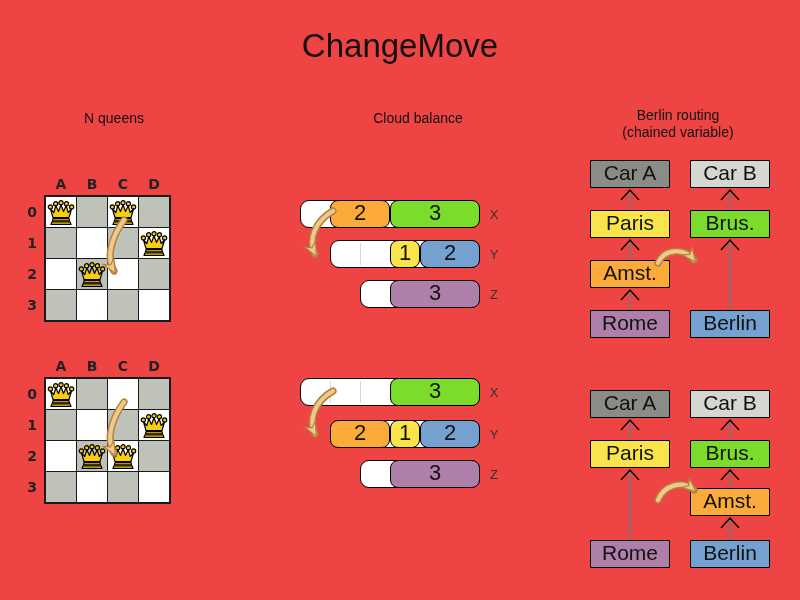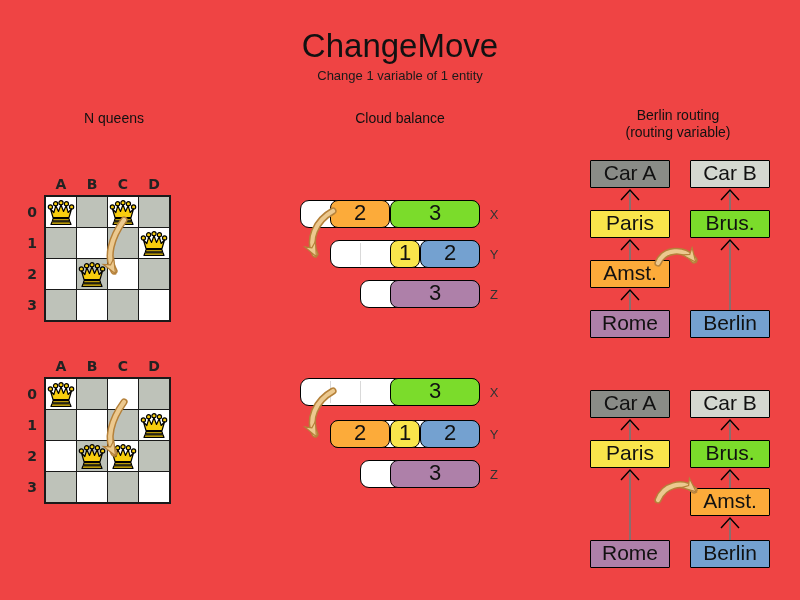--- a/index.html
+++ b/index.html
@@ -4,21 +4,21 @@
 <style>
   html,body{margin:0;padding:0;background:#fff;}
   .canvas{position:relative;width:800px;height:600px;background:#ef4444;
           font-family:"Liberation Sans",sans-serif;overflow:hidden;text-decoration:underline;}
   .title{position:absolute;left:0;top:27px;width:800px;text-align:center;
          font-size:33px;color:#111;}
   .subtitle{position:absolute;left:0;top:68px;width:800px;text-align:center;
             font-size:13px;color:#1a1a1a;}
   .col-header{position:absolute;font-size:14px;color:#111;text-align:center;line-height:17px;}
   .hdr-nq{left:34px;top:110px;width:160px;}
-  .hdr-cb{left:310px;top:110px;width:180px;}
+  .hdr-cb{left:328px;top:110px;width:180px;}
   .hdr-vr{left:588px;top:107px;width:180px;}
   .board{position:absolute;display:grid;grid-template-columns:repeat(4,30px);
          grid-template-rows:repeat(4,30px);gap:1px;background:#1a1a1a;border:2px solid #1a1a1a;}
   .cell{width:30px;height:30px;background:#fff;}
   .cell.dark{background:var(--c-dark);}
   .nq-col-label,.nq-row-label{position:absolute;font-family:"DejaVu Sans",sans-serif;
          font-size:14px;font-weight:bold;color:#222;text-align:center;}
   .nq-col-label{width:32px;}
   .nq-row-label{width:16px;}
   .cloud-container{position:absolute;height:28px;background:#fff;border:1.6px solid #000;
@@ -34,27 +34,26 @@
   .arrow-under{fill:none;stroke:var(--c-arrow-dark);stroke-width:7.2;stroke-linecap:round;}
   .arrow-over{fill:none;stroke:var(--c-arrow-light);stroke-width:4.2;stroke-linecap:round;}
   .chain-line{stroke:var(--c-line);stroke-width:1.7;}
   .chevron{fill:none;stroke:#000;stroke-width:1.4;}
 </style>
 </head>
 <body>
 
 <div class="canvas">
   <div class="title">ChangeMove</div>
-  <div class="subtitle">Change 1 variable of 1 entity</div>
 
   <div class="col-header hdr-nq">N queens</div>
   <div class="col-header hdr-cb">Cloud balance</div>
   <div class="col-header hdr-vr">
     <span>Berlin routing</span><br>
-    <span>(routing variable)</span>
+    <span>(chained variable)</span>
   </div>
 
   <div id="generated">
       <div class="nq-col-label" style="position: absolute; left: 45px; top: 176px; width: 32px; height: 16px;">A</div>
       <div class="nq-col-label" style="position: absolute; left: 76px; top: 176px; width: 32px; height: 16px;">B</div>
       <div class="nq-col-label" style="position: absolute; left: 107px; top: 176px; width: 32px; height: 16px;">C</div>
       <div class="nq-col-label" style="position: absolute; left: 138px; top: 176px; width: 32px; height: 16px;">D</div>
       <div class="nq-row-label" style="position: absolute; left: 24px; top: 204px; width: 16px; height: 16px;">0</div>
       <div class="nq-row-label" style="position: absolute; left: 24px; top: 235px; width: 16px; height: 16px;">1</div>
       <div class="nq-row-label" style="position: absolute; left: 24px; top: 266px; width: 16px; height: 16px;">2</div>

